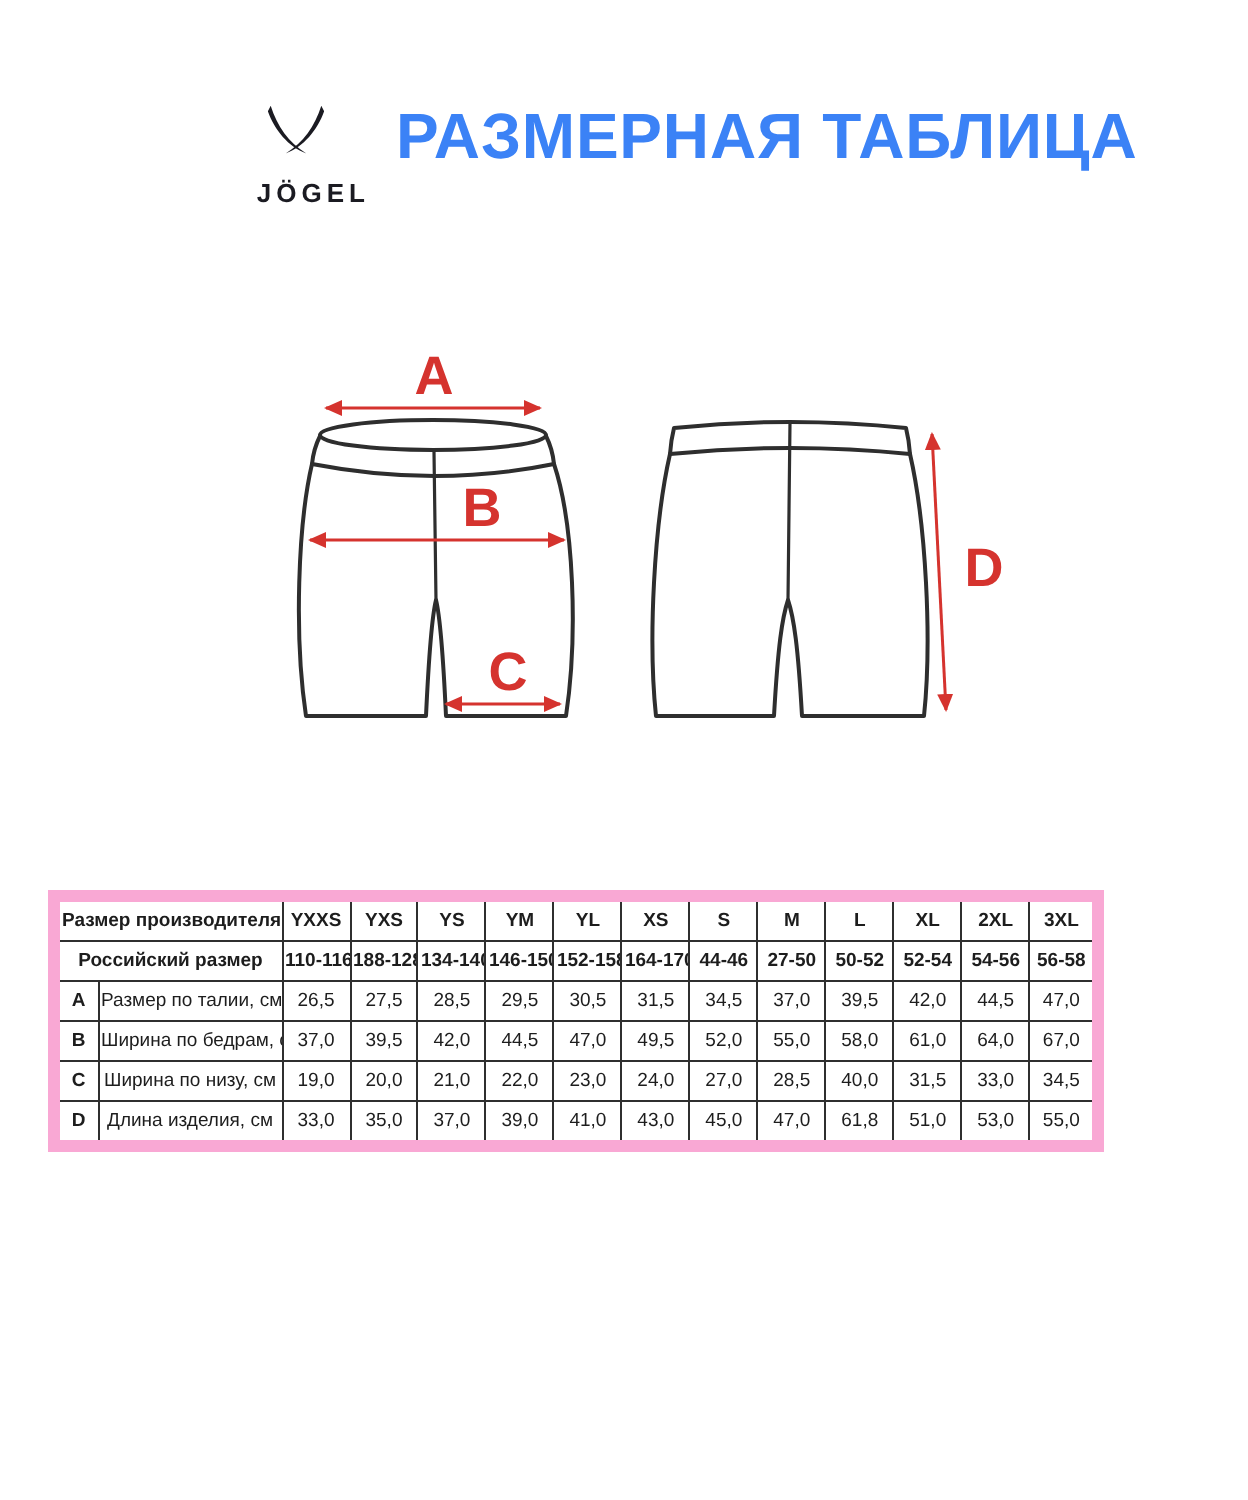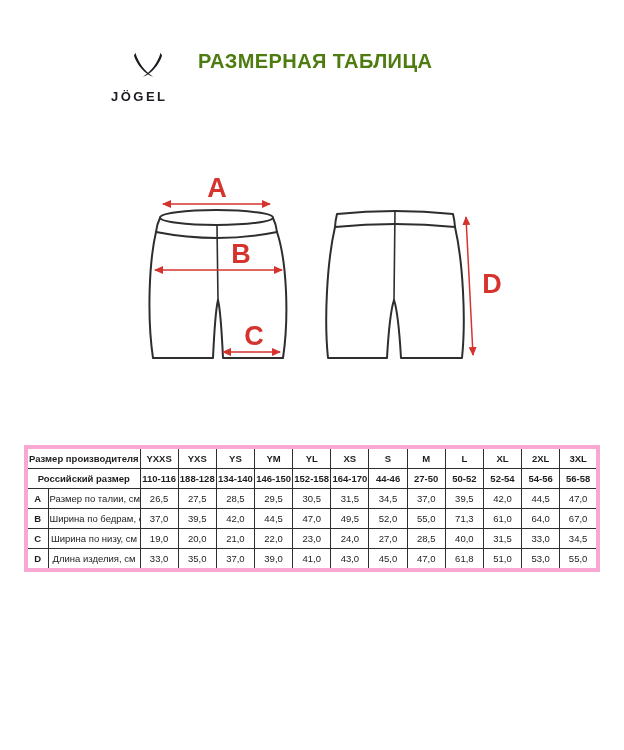--- a/index.html
+++ b/index.html
@@ -1,35 +1,35 @@
 <!DOCTYPE html>
 <html><head>
 <meta charset="utf-8">
 <style>
   html,body{margin:0;padding:0;background:#ffffff;}
   body{width:624px;height:750px;font-family:"Liberation Sans",sans-serif;}
   .page{position:relative;width:624px;height:750px;background:#fff;overflow:hidden;color:#1b1b22;}
 
   
-  .logo{position:absolute;left:111px;top:44px;width:74px;text-align:left;}
+  .logo{position:absolute;left:111px;top:44px;width:74px;text-align:right;}
   .logo-mark{width:30px;height:42px;display:block;margin:0 auto;}
   .logo-text{margin-top:3px;font-size:13px;font-weight:bold;letter-spacing:2.5px;color:#1b1b22;}
-  .title{position:absolute;left:198px;top:50px;margin:0;font-size:20px;font-weight:bold;
-         letter-spacing:.4px;color:#4d7c0f;white-space:nowrap;}
+  .title{position:absolute;left:198px;top:50px;margin:0;font-size:32px;font-weight:bold;
+         letter-spacing:.4px;color:#3b82f6;white-space:nowrap;}
 
   
   .diagram{position:absolute;left:20px;top:170px;}
   .outline path,.outline ellipse{fill:none;stroke:#2e2e2e;stroke-width:2;stroke-linejoin:round;stroke-linecap:round;}
   .outline .seam{stroke-width:1.6;}
   .measure line{stroke:#d5332e;stroke-width:1.5;}
   .measure text{fill:#d5332e;font-size:27px;font-weight:bold;font-family:"Liberation Sans",sans-serif;}
 
   
-  table.size{position:absolute;left:24px;top:445px;width:576px;border-collapse:collapse;
-             table-layout:fixed;border:4px solid #f9a8d4;}
+  table.size{position:absolute;left:24px;top:445px;width:528px;border-collapse:collapse;
+             table-layout:fixed;border:6px solid #f9a8d4;}
   table.size td{border:1px solid #2f2f2f;height:19px;text-align:center;vertical-align:middle;
                 padding:0 1px;white-space:nowrap;color:#1d1d1d;font-size:9.5px;overflow:hidden;}
   td.hl{font-weight:bold;font-size:9.5px;}
   td.hv{font-weight:bold;font-size:9.5px;}
   td.lt{font-weight:bold;font-size:10px;}
   td.lb{font-size:8.8px;}
   td.v{font-size:9.5px;}
   col.c-letter{width:22px;} col.c-label{width:92px;}
 </style>
 </head>
@@ -143,21 +143,21 @@
         <td class="lt">B</td>
         <td class="lb">Ширина по бедрам, см</td>
         <td class="v">37,0</td>
         <td class="v">39,5</td>
         <td class="v">42,0</td>
         <td class="v">44,5</td>
         <td class="v">47,0</td>
         <td class="v">49,5</td>
         <td class="v">52,0</td>
         <td class="v">55,0</td>
-        <td class="v">71,3</td>
+        <td class="v">58,0</td>
         <td class="v">61,0</td>
         <td class="v">64,0</td>
         <td class="v">67,0</td>
       </tr>
       <tr>
         <td class="lt">C</td>
         <td class="lb">Ширина по низу, см</td>
         <td class="v">19,0</td>
         <td class="v">20,0</td>
         <td class="v">21,0</td>

